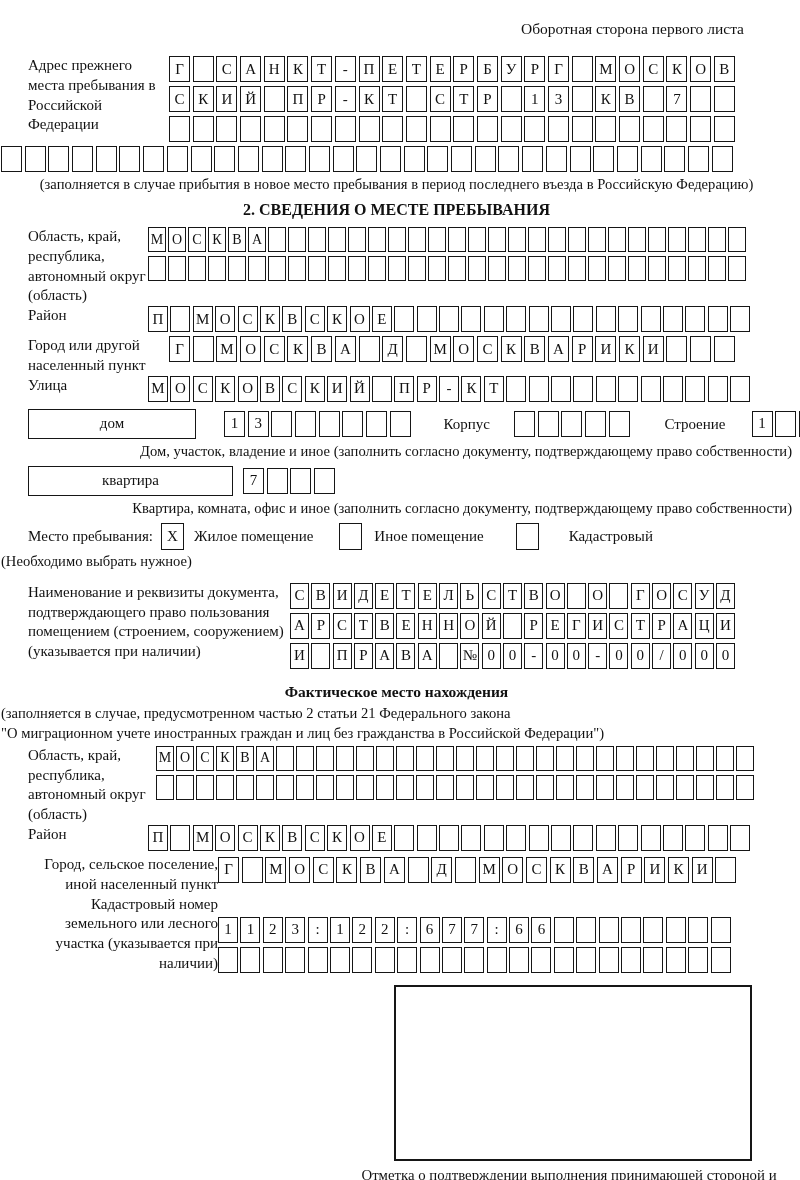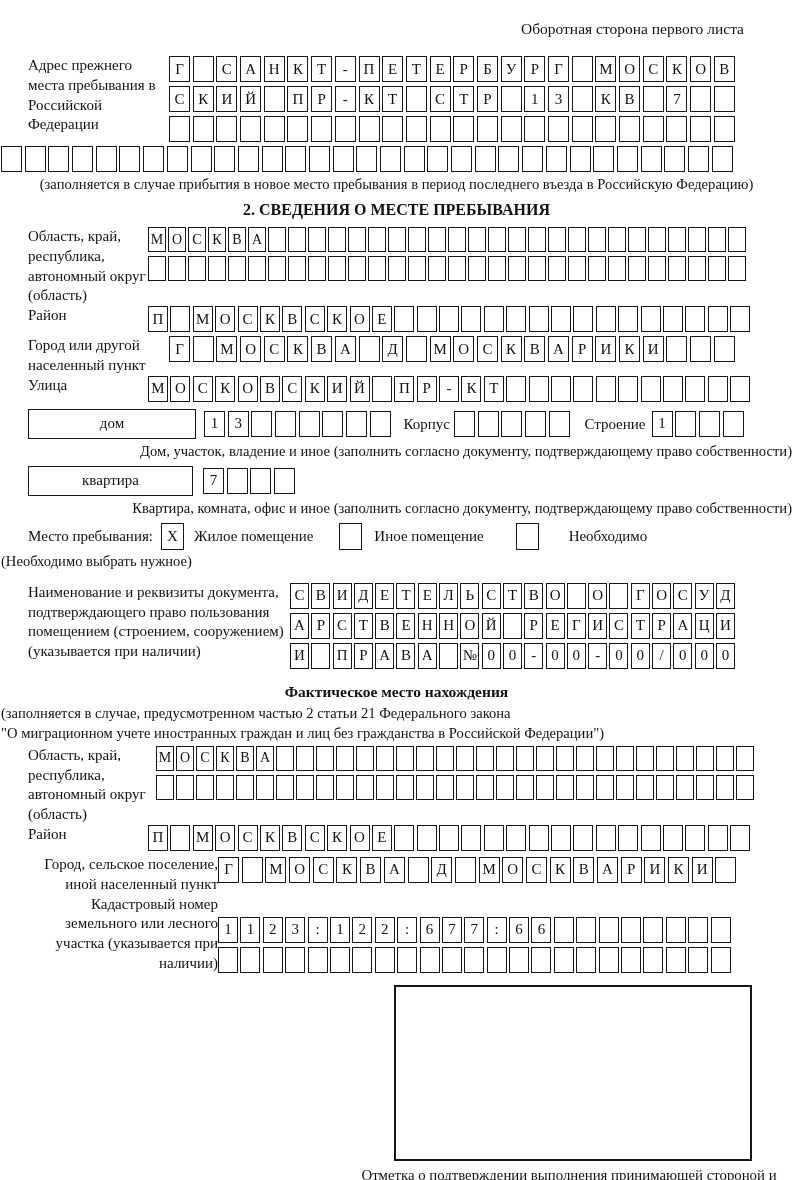--- a/index.html
+++ b/index.html
@@ -340,21 +340,21 @@
         <span class="cell">&nbsp;</span>
         <span class="cell">&nbsp;</span>
         <span class="cell">&nbsp;</span>
         <span class="cell">&nbsp;</span>
         <span class="cell">&nbsp;</span>
         <span class="cell">&nbsp;</span>
         <span class="cell">&nbsp;</span>
       </div>
   </div>
 
-  <div class="field" style="margin-left:27px;margin-top:3px;">
+  <div class="field" style="margin-left:27px;margin-top:3px;gap:20px;">
     <div class="widebox" style="width:168px;">дом</div>
     <div class="cells c-lg" style="margin-left:8px;margin-top:2px;">
         <span class="cell">1</span>
         <span class="cell">3</span>
         <span class="cell">&nbsp;</span>
         <span class="cell">&nbsp;</span>
         <span class="cell">&nbsp;</span>
         <span class="cell">&nbsp;</span>
         <span class="cell">&nbsp;</span>
         <span class="cell">&nbsp;</span>
@@ -371,38 +371,38 @@
     <div class="cells c-lg" style="margin-top:2px;">
         <span class="cell">1</span>
         <span class="cell">&nbsp;</span>
         <span class="cell">&nbsp;</span>
         <span class="cell">&nbsp;</span>
       </div>
   </div>
   <div class="caption left">Дом, участок, владение и иное (заполнить согласно документу, подтверждающему право собственности)</div>
 
   <div class="field" style="margin-left:27px;">
-    <div class="widebox" style="width:165px;">квартира</div>
+    <div class="widebox" style="width:205px;">квартира</div>
     <div class="cells c-lg" style="margin-left:10px;margin-top:2px;">
         <span class="cell">7</span>
         <span class="cell">&nbsp;</span>
         <span class="cell">&nbsp;</span>
         <span class="cell">&nbsp;</span>
       </div>
   </div>
   <div class="caption left">Квартира, комната, офис и иное (заполнить согласно документу, подтверждающему право собственности)</div>
 
   <div class="mesto-row">
     <span>Место пребывания:</span>
     <span class="chk" style="margin:0 10px 0 8px;">X</span>
     <span>Жилое помещение</span>
     <span class="chk" style="margin:0 12px 0 26px;"></span>
     <span>Иное помещение</span>
     <span class="chk" style="margin:0 30px 0 32px;"></span>
-    <span>Необходимо</span>
+    <span>Кадастровый</span>
   </div>
   <div class="subcap" style="margin-top:3px;">(Необходимо выбрать нужное)</div>
 
   <div class="field" style="margin-top:13px;">
     <div class="lbl w262">Наименование и реквизиты документа, подтверждающего право пользования помещением (строением, сооружением) (указывается при наличии)</div>
     <div class="cellcol">
       <div class="cells c-doc">
           <span class="cell">С</span>
           <span class="cell">В</span>
           <span class="cell">И</span>

